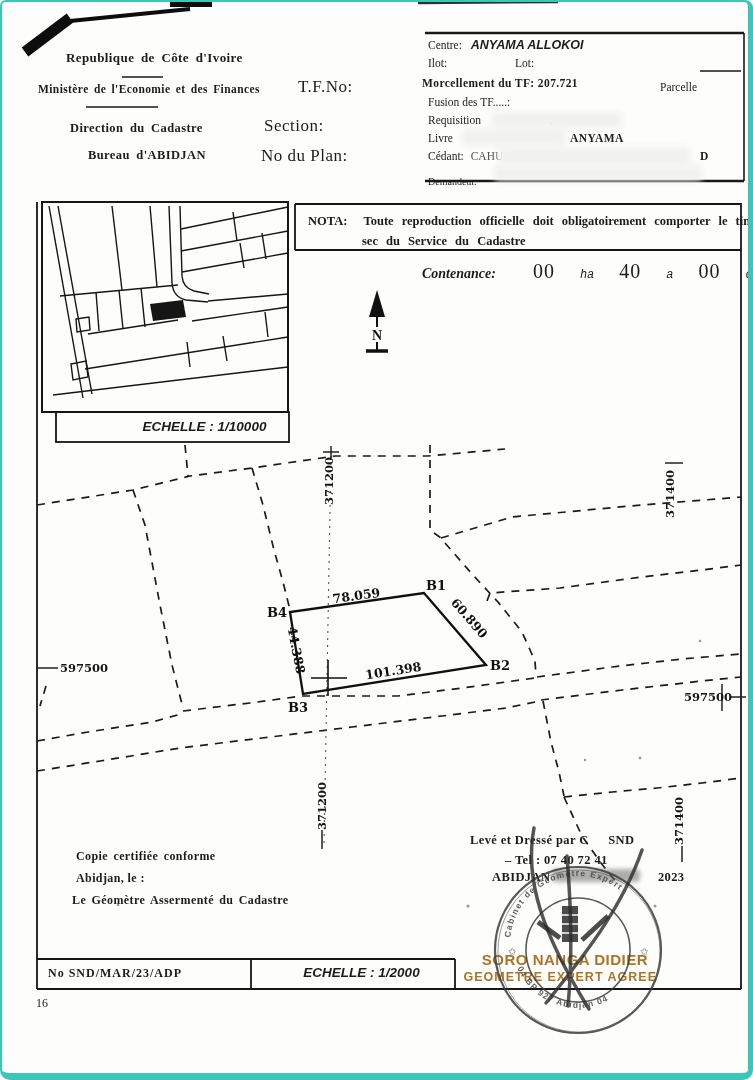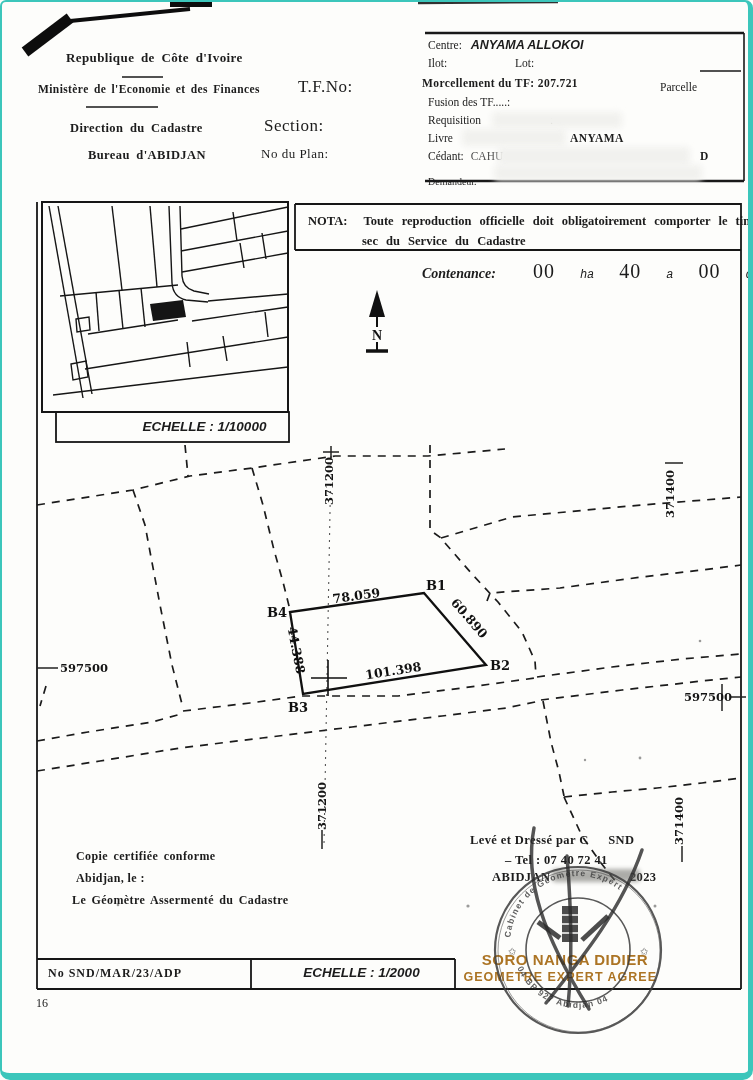--- a/index.html
+++ b/index.html
@@ -176,21 +176,21 @@
         <circle cx="118" cy="905" r="1.3"></circle>
     </g>
   </svg>
 
   <div class="txt tw" style="left:66px;top:50px;font-size:13px;word-spacing:3px;">Republique de Côte d'Ivoire</div>
   <div class="txt tw" style="left:38px;top:83px;font-size:11.5px;word-spacing:2px;">Ministère de l'Economie et des Finances</div>
   <div class="txt big" style="left:298px;top:77px;">T.F.No:</div>
   <div class="txt tw" style="left:70px;top:121px;font-size:12.5px;word-spacing:3px;">Direction du Cadastre</div>
   <div class="txt big" style="left:264px;top:116px;">Section:</div>
   <div class="txt tw" style="left:88px;top:148px;font-size:12.5px;word-spacing:3px;">Bureau d'ABIDJAN</div>
-  <div class="txt big" style="left:261px;top:146px;font-size:13px;">No du Plan:</div>
+  <div class="txt big" style="left:261px;top:146px;font-size:17px;">No du Plan:</div>
 
   <div class="txt" style="left:428px;top:38px;font-size:11.5px;">
     <span>Centre:</span>
     <span class="sansit" style="font-size:12.5px;margin-left:6px;">ANYAMA ALLOKOI</span>
   </div>
   <div class="txt" style="left:428px;top:57px;font-size:11.5px;">Ilot:</div>
   <div class="txt" style="left:515px;top:57px;font-size:11.5px;">Lot:</div>
   <div class="txt" style="left:660px;top:57px;font-size:11.5px;margin-top:24px;">Parcelle</div>
   <div class="txt tw" style="left:422px;top:77px;font-size:11.5px;">Morcellement du TF: 207.721</div>
   <div class="txt" style="left:428px;top:96px;font-size:11.5px;">Fusion des TF.....:</div>
@@ -232,21 +232,21 @@
   <div class="txt tw" style="left:76px;top:871px;font-size:12px;">Abidjan, le :</div>
   <div class="txt tw" style="left:72px;top:893px;font-size:12px;word-spacing:2px;">Le Géomètre Assermenté du Cadastre</div>
 
   <div class="txt tw" style="left:470px;top:817px;font-size:12.5px;margin-top:16px;">
     <span>Levé et Dressé par C</span>
     <span style="margin-left:16px;">SND</span>
   </div>
   <div class="txt tw" style="left:505px;top:853px;font-size:12.5px;">– Tel : 07 40 72 41</div>
   <div class="txt tw" style="left:492px;top:870px;font-size:12.5px;">
     <span>ABIDJAN</span>
-    <span style="margin-left:76px;">2023</span>
+    <span style="margin-left:104px;">2023</span>
   </div>
   <div class="patch dark" style="left:552px;top:869px;width:88px;height:13px;"></div>
 
   <div class="txt stamp-name" style="left:465px;top:951px;width:200px;text-align:center;font-size:15px;letter-spacing:.5px;">SORO NANGA DIDIER</div>
   <div class="txt stamp-name" style="left:457px;top:970px;width:200px;text-align:right;font-size:12.5px;letter-spacing:1px;">GEOMETRE EXPERT AGREE</div>
 
   <div class="txt tw" style="left:48px;top:966px;font-size:12px;letter-spacing:1px;">No SND/MAR/23/ADP</div>
   <div class="txt sansit" style="left:251px;top:965px;width:221px;text-align:center;font-size:13.5px;">ECHELLE : 1/2000</div>
   <div class="txt" style="left:36px;top:996px;font-size:12px;">16</div>
 

